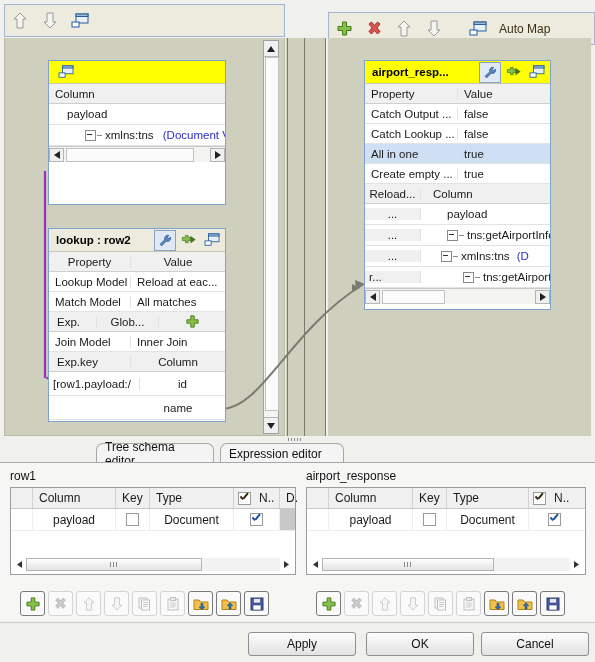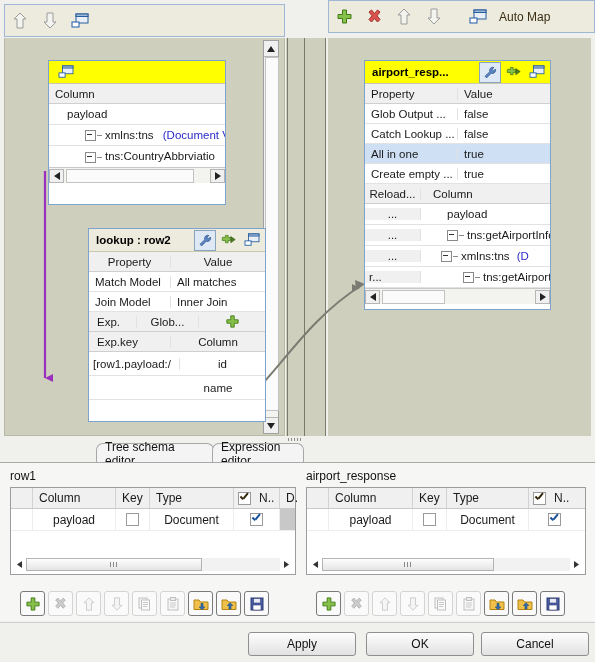--- a/index.html
+++ b/index.html
@@ -15,21 +15,21 @@
 
   
   .toolbar{
     position:absolute;
     background:#edebdd;
     border:1px solid #9fb6d4;
     box-sizing:border-box;
     display:flex;align-items:center;
   }
   .tb-left{left:4px;top:4px;width:281px;height:33px;}
-  .tb-right{left:328px;top:0;width:267px;height:33px;}
+  .tb-right{left:328px;top:12px;width:267px;height:33px;}
   .tb-btn{
     width:30px;height:28px;display:flex;align-items:center;justify-content:center;
     cursor:default;
   }
   .tb-label{font-size:12px;color:#3a2d13;margin-left:6px;}
 
   
   .canvas{
     position:absolute;
     background:#cfcfbd;
@@ -262,43 +262,38 @@
   </div>
   <div class="row" style="height:21px">
     <div class="cell" style="width:100%;padding-left:18px">payload</div>
   </div>
   <div class="row" style="height:21px">
     <div class="cell" style="width:100%;padding-left:36px">
       <span class="expander"></span><span class="dash"></span><span>xmlns:tns</span>
       <span class="blue" style="margin-left:6px">(Document V</span>
     </div>
   </div>
-  <div class="row" style="height:21px;border-bottom:none">
-    <div class="cell" style="width:100%;padding-left:36px">
-      <span class="expander"></span><span class="dash"></span><span>tns:CountryAbbrviatio</span>
-    </div>
-  </div>
   <div class="hscroll">
     <div class="hs-btn">
       <svg width="6" height="8" viewBox="0 0 6 8">
           <path d="M0 4 L6 0 L6 8 Z" fill="#222"></path>
         </svg>
     </div>
     <div class="hs-track">
       <div class="hs-thumb" style="width:128px"></div>
     </div>
     <div class="hs-btn">
       <svg width="6" height="8" viewBox="0 0 6 8">
           <path d="M6 4 L0 0 L0 8 Z" fill="#222"></path>
         </svg>
     </div>
   </div>
 </div>
 
-<div class="panel" style="left:48px;top:228px;width:178px;height:194px;margin-left:40px;">
+<div class="panel" style="left:48px;top:228px;width:178px;height:194px;">
   <div class="panel-title beige">
     <span class="ttl">lookup : row2</span>
     <span class="ticon framed">
       <svg width="14" height="13" viewBox="0 0 14 13">
         <path d="M11 1.5 a3.2 3.2 0 0 0 -4.2 4.2 L2 10.3 l1.6 1.6 L8.2 7.2 A3.2 3.2 0 0 0 12.4 3 L10.6 4.8 L9 3.2 Z" fill="#5b86c4" stroke="#2d4f82" stroke-width="0.7"></path>
       </svg>
     </span>
     <span class="ticon">
       <svg width="16" height="13" viewBox="0 0 18 13">
         <path d="M1.5 3 H5 V0.8 H8 V3 H10.5 V6.5 H8 V9 H5 V6.5 H1.5 Z" fill="#86c04a" stroke="#3f7a14" stroke-width="0.8"></path>
@@ -312,38 +307,42 @@
         <rect x="1" y="9" width="7" height="5" fill="#ffffff" stroke="#1f5ba8"></rect>
       </svg>
     </span>
   </div>
 
   <div class="row hdr">
     <div class="cell b ctr" style="width:82px">Property</div>
     <div class="cell ctr" style="width:94px">Value</div>
   </div>
   <div class="row">
+    <div class="cell b" style="width:82px">Lookup Model</div>
+    <div class="cell" style="width:94px">Reload at eac...</div>
+  </div>
+  <div class="row">
     <div class="cell b" style="width:82px">Match Model</div>
     <div class="cell" style="width:94px">All matches</div>
   </div>
-  <div class="row">
-    <div class="cell b" style="width:82px">Join Model</div>
-    <div class="cell" style="width:94px">Inner Join</div>
-  </div>
-
   <div class="row hdr">
     <div class="cell b" style="width:48px;padding-left:8px">Exp.</div>
     <div class="cell b ctr" style="width:62px">Glob...</div>
     <div class="cell ctr" style="width:66px">
       <svg width="13" height="13" viewBox="0 0 15 15" style="vertical-align:middle">
           <path d="M5.5 1 H9.5 V5.5 H14 V9.5 H9.5 V14 H5.5 V9.5 H1 V5.5 H5.5 Z" fill="#86c04a" stroke="#3f7a14"></path>
         </svg>
     </div>
   </div>
 
+  <div class="row">
+    <div class="cell b" style="width:82px">Join Model</div>
+    <div class="cell" style="width:94px">Inner Join</div>
+  </div>
+
   <div class="row hdr">
     <div class="cell b" style="width:82px;padding-left:8px">Exp.key</div>
     <div class="cell ctr" style="width:94px">Column</div>
   </div>
   <div class="row" style="height:24px">
     <div class="cell b" style="width:100px;padding-left:4px">[row1.payload:/</div>
     <div class="cell ctr" style="width:94px">id</div>
   </div>
   <div class="row" style="height:24px">
     <div class="cell b" style="width:82px;padding-left:4px"></div>
@@ -372,21 +371,21 @@
         <rect x="1" y="9" width="7" height="5" fill="#ffffff" stroke="#1f5ba8"></rect>
       </svg>
     </span>
   </div>
 
   <div class="row hdr">
     <div class="cell b" style="width:93px">Property</div>
     <div class="cell" style="width:92px">Value</div>
   </div>
   <div class="row">
-    <div class="cell b" style="width:93px">Glob Output ...</div>
+    <div class="cell b" style="width:93px">Catch Output ...</div>
     <div class="cell" style="width:92px">false</div>
   </div>
   <div class="row">
     <div class="cell b" style="width:93px">Catch Lookup ...</div>
     <div class="cell" style="width:92px">false</div>
   </div>
   <div class="row sel">
     <div class="cell b" style="width:93px">All in one</div>
     <div class="cell" style="width:92px">true</div>
   </div>
@@ -442,21 +441,21 @@
 </div>
 
 <div class="splitter">
   <div class="grip"><i></i><i></i><i></i><i></i><i></i></div>
 </div>
 
 <div class="tabbar">
   <div class="tab" style="left:96px;width:118px">
     <span>Tree schema editor</span>
   </div>
-  <div class="tab" style="left:212px;width:92px">
+  <div class="tab" style="left:220px;width:124px">
     <span>Expression editor</span>
   </div>
 </div>
 
 <div class="tabpane">
 
   <div class="schema-block" style="left:10px;width:286px">
     <div class="schema-title">row1</div>
     <div class="schema-table" style="width:286px">
       <div class="st-head">

